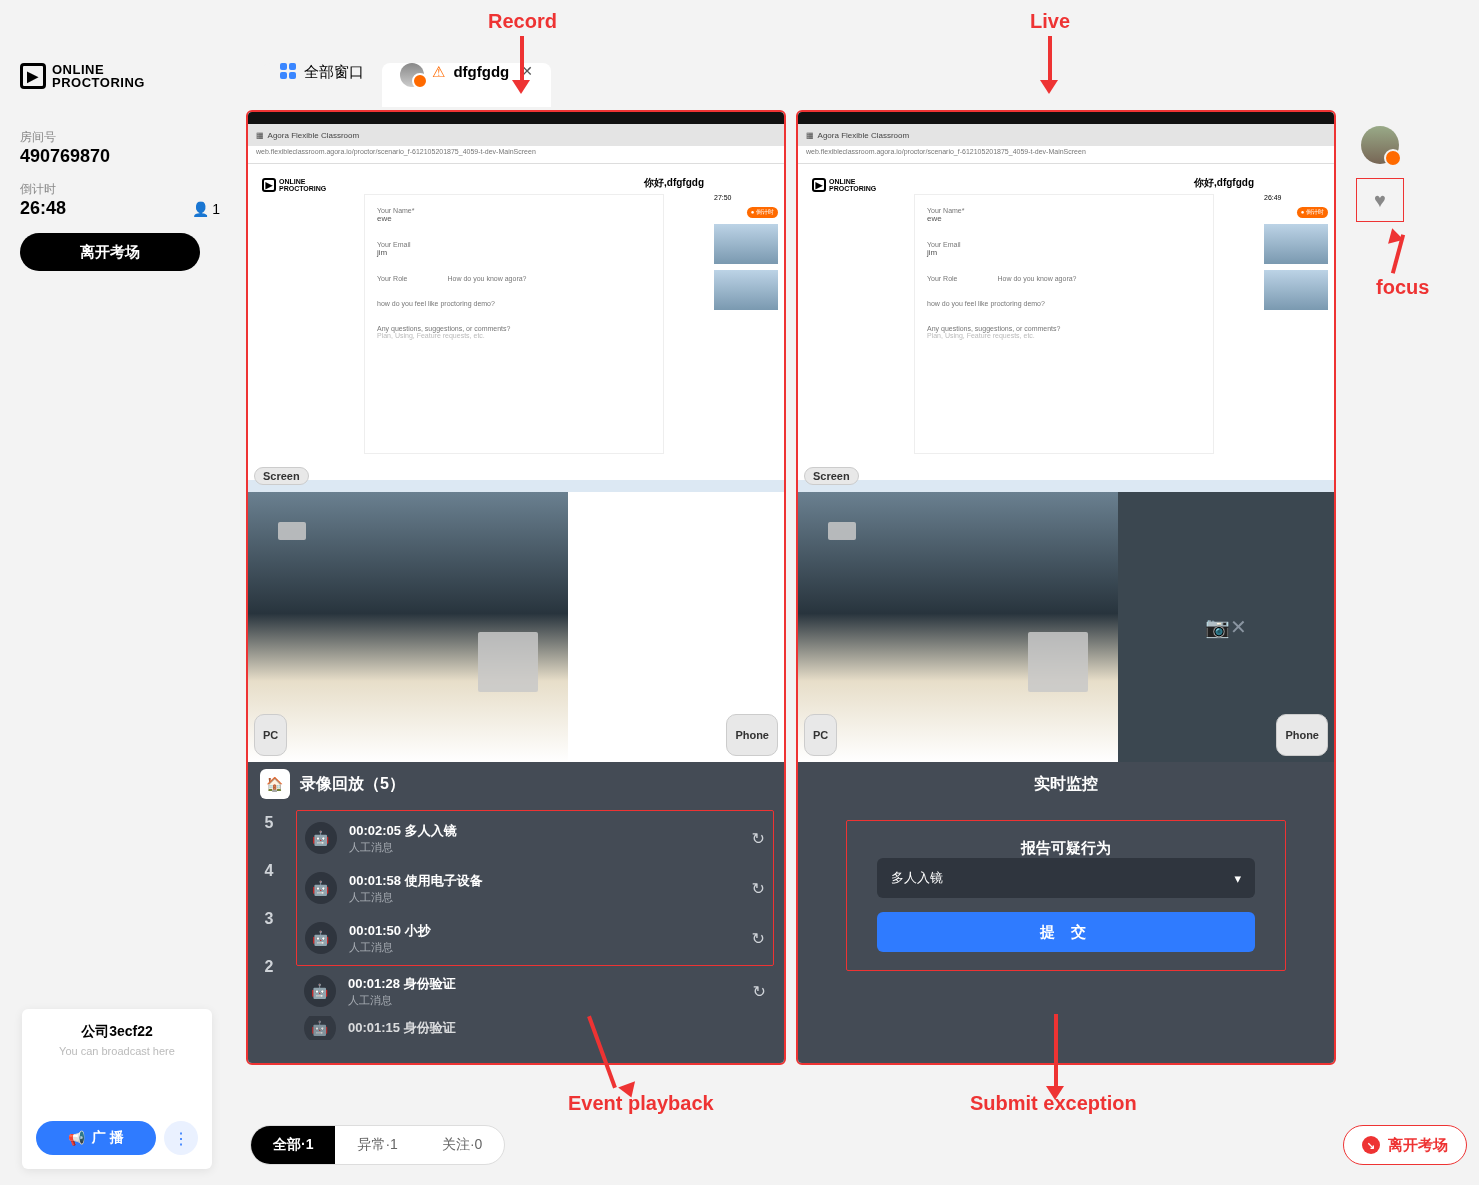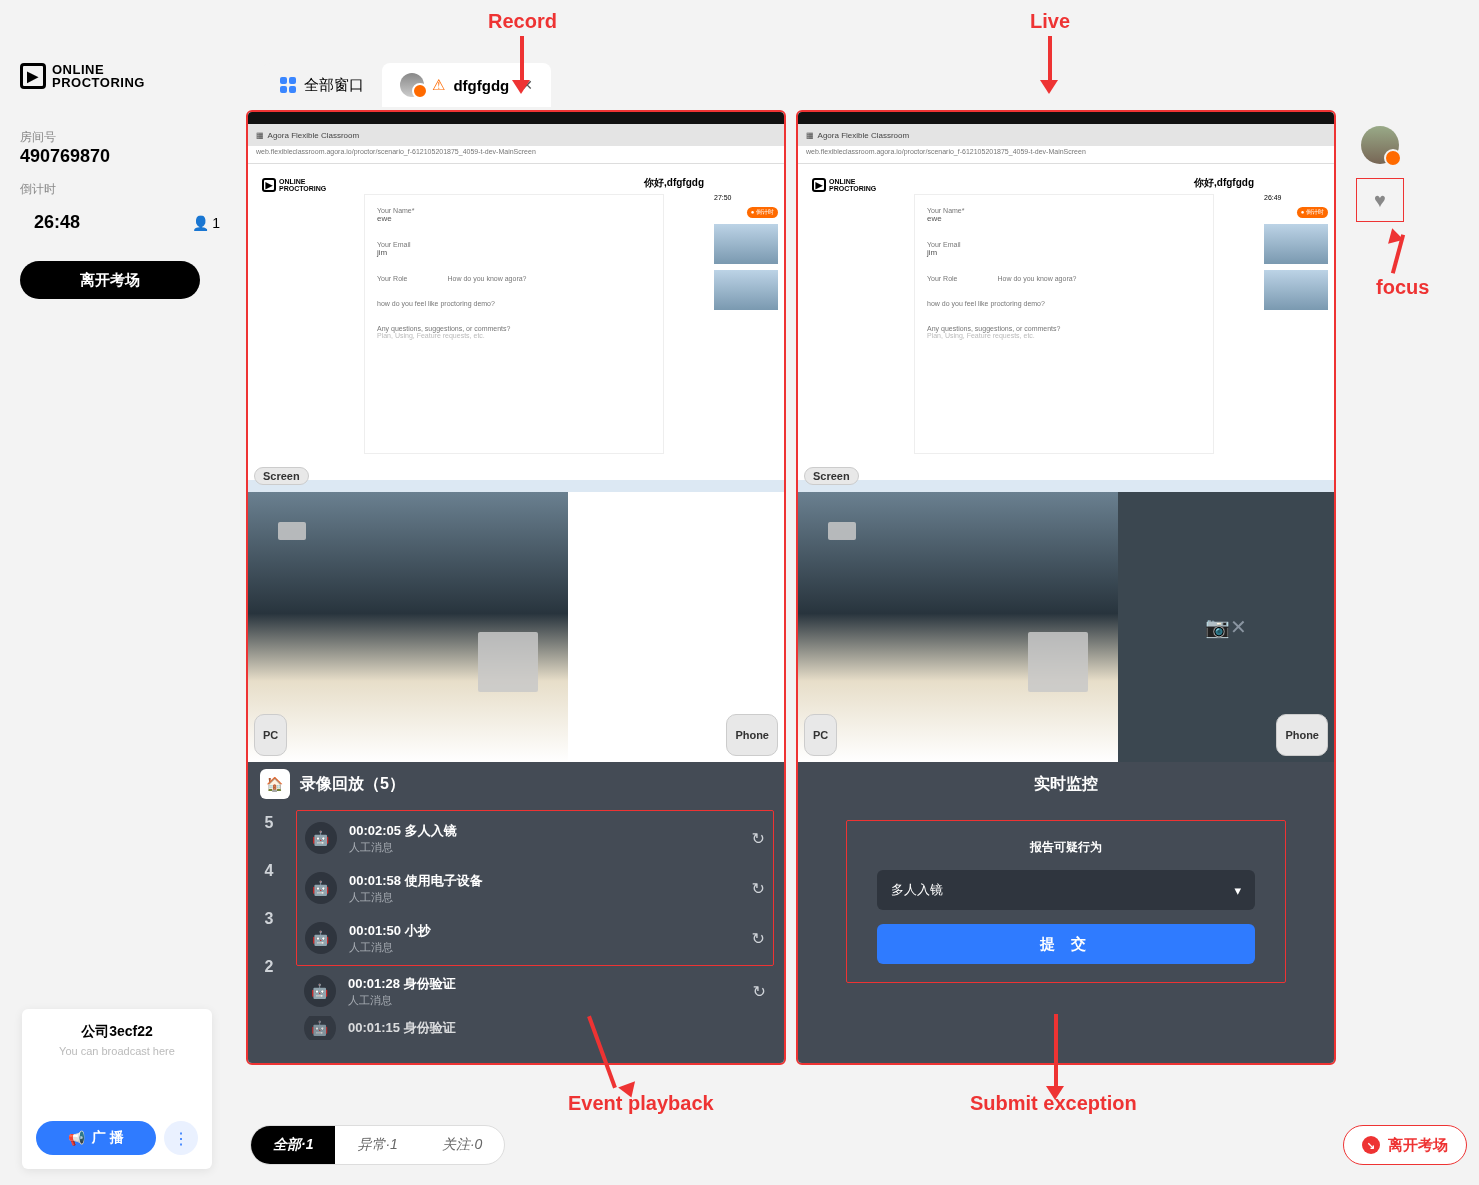--- a/index.html
+++ b/index.html
@@ -36,21 +36,21 @@
     width:180px; height:38px; font-size:15px; font-weight:600; cursor:pointer;
   }
 
   
   .tabs {
     position:absolute; left:262px; top:63px;
     display:flex; align-items:center; gap:0;
     background:#f3f3f3; border-radius:8px; height:44px;
   }
   .tab {
-    display:flex; align-items:center; gap:8px;
+    display:flex; align-items:flex-start; gap:8px;
     padding:0 18px; height:44px; font-size:15px;
     border-radius:8px 8px 0 0; cursor:pointer;
   }
   .tab.active { background:#fff; }
   .tab-close { font-size:14px; color:#555; margin-left:4px; cursor:pointer;}
   .tab-ico-grid {
     width:16px;height:16px;display:grid;grid-template-columns:1fr 1fr;gap:2px;
   }
   .tab-ico-grid span{background:#3a86ff;border-radius:2px;}
   .tab-avatar{
@@ -131,38 +131,38 @@
     width:32px;height:32px;border-radius:50%;background:#2f353e;
     display:flex;align-items:center;justify-content:center;font-size:14px;color:#cfd3d8;
   }
   .ev-txt{flex:1;display:flex;flex-direction:column;justify-content:center;}
   .ev-title{font-size:13px;font-weight:600;}
   .ev-sub{font-size:11px;color:#a8adb4;}
   .ev-replay{font-size:16px;color:#cfd3d8;cursor:pointer;}
 
   .pf-live-head{height:44px;display:flex;align-items:center;justify-content:center;font-size:16px;font-weight:600;}
   .report-box{border:1px solid #e33;border-radius:2px;margin:14px 48px 0 48px;padding:18px 30px;}
-  .report-title{text-align:center;font-size:12px;font-weight:600;margin-bottom:14px;}
+  .report-title{text-align:center;font-size:15px;font-weight:600;}
   .dd{background:#2f353e;border-radius:6px;height:40px;display:flex;align-items:center;justify-content:space-between;padding:0 14px;font-size:13px;cursor:pointer;}
   .submit-btn{margin-top:14px;width:100%;height:40px;background:#2f7bff;border:none;border-radius:6px;color:#fff;font-size:15px;font-weight:600;letter-spacing:6px;cursor:pointer;}
 
   
   .right-col{position:absolute;left:1352px;top:126px;width:56px;display:flex;flex-direction:column;align-items:center;gap:14px;}
   .right-avatar{width:38px;height:38px;border-radius:50%;background:linear-gradient(#9a8,#765);position:relative;}
   .right-avatar::after{content:"";position:absolute;right:-3px;bottom:-3px;width:14px;height:14px;border-radius:50%;background:#ff6a00;border:2px solid #f3f3f3;}
   .focus-box{width:48px;height:44px;border:1px solid #e33;display:flex;align-items:center;justify-content:center;font-size:20px;color:#888;cursor:pointer;}
 
   
   .footer{
     position:absolute;left:238px;right:0;bottom:16px;height:48px;
     display:flex;align-items:center;gap:20px;padding:0 12px;
   }
   .seg{
     background:#fff;border:1px solid #ddd;border-radius:22px;height:40px;
-    display:flex;align-items:center;overflow:hidden;font-size:14px;font-style:italic;
+    display:flex;align-items:center;overflow:hidden;font-size:14px;
   }
   .seg .s{padding:0 22px;height:100%;display:flex;align-items:center;color:#666;cursor:pointer;}
   .seg .s.active{background:#000;color:#fff;font-weight:600;}
   .leave-btn{
     margin-left:auto;height:40px;padding:0 18px;border:1px solid #e33;border-radius:20px;
     background:#fff;color:#e33;font-size:15px;font-weight:600;display:flex;align-items:center;gap:8px;cursor:pointer;
   }
   .leave-btn .dot{width:18px;height:18px;border-radius:50%;background:#e33;color:#fff;display:flex;align-items:center;justify-content:center;font-size:10px;}
 
   
@@ -187,21 +187,21 @@
 <div class="left-col">
   <div class="logo">
     <span class="logo-icon">▶</span>
     <span class="logo-txt" style="white-space:pre">ONLINE
 PROCTORING</span>
   </div>
   <div class="info-label">房间号</div>
   <div class="info-val">490769870</div>
   <div class="info-label">倒计时</div>
   <div class="countdown-row">
-    <div class="info-val" style="margin:14px">26:48</div>
+    <div class="info-val" style="margin:0">26:48</div>
     <div class="people">
       <span>👤</span>
       <span>1</span>
     </div>
   </div>
   <button class="end-btn">离开考场</button>
 </div>
 
 <div class="tabs">
   <div class="tab">

